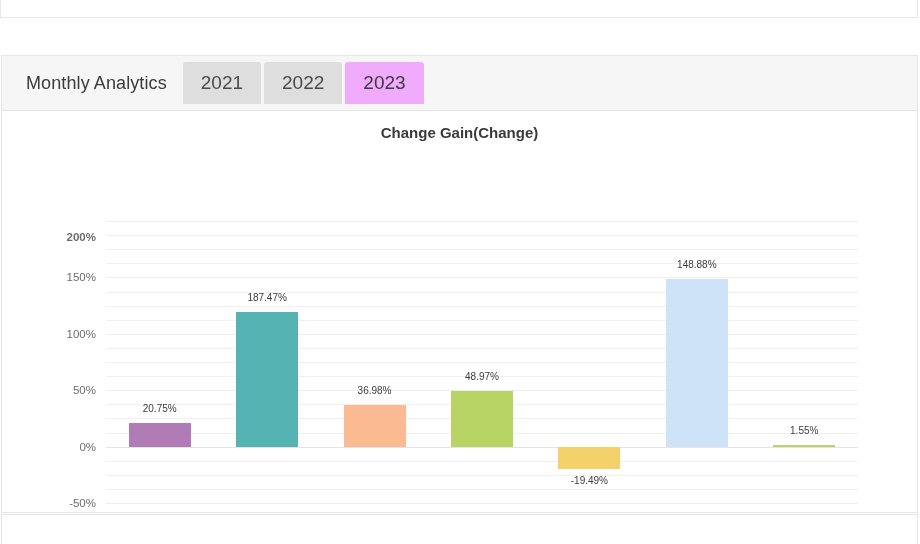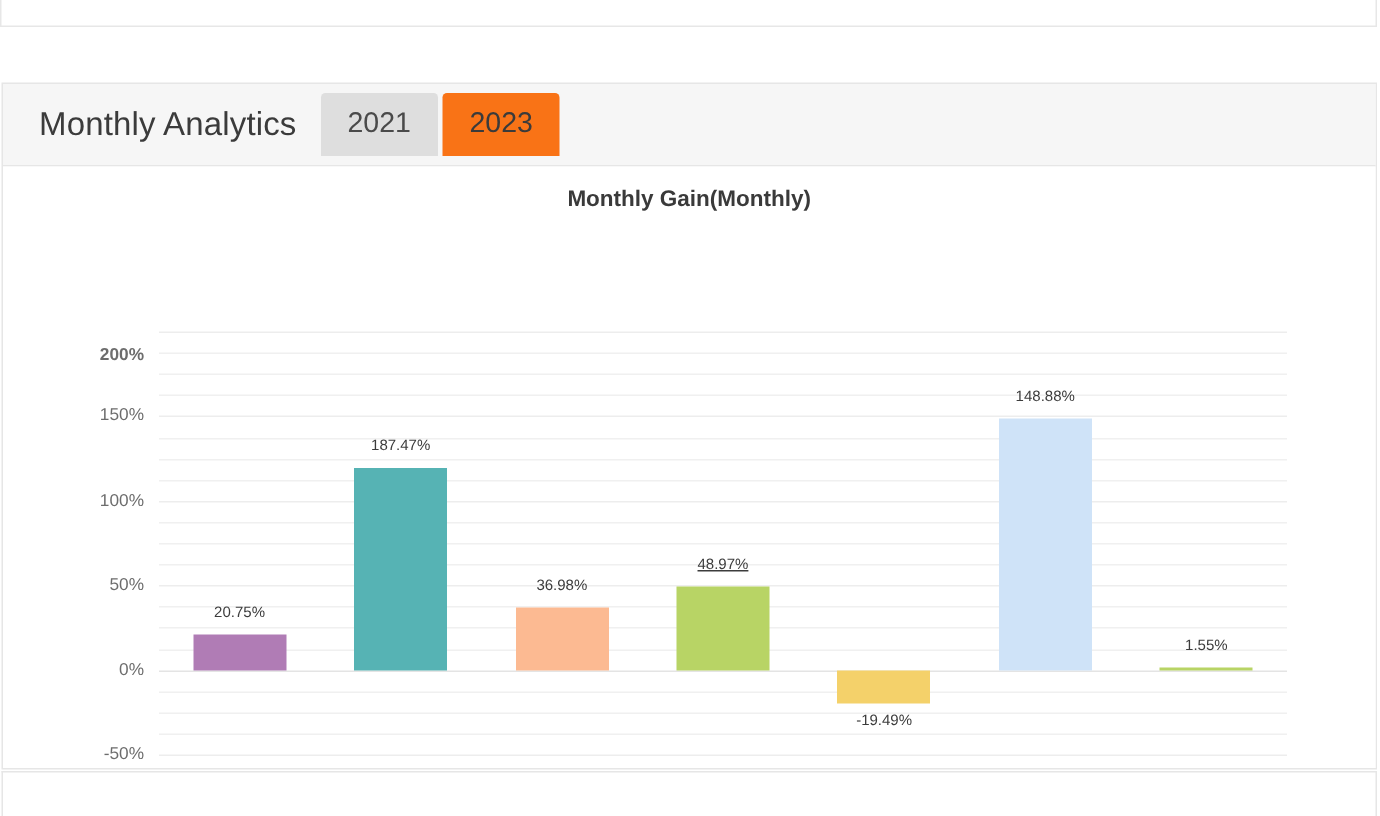--- a/index.html
+++ b/index.html
@@ -47,21 +47,21 @@
     border-bottom: 1px solid #e6e6e6;
     display: flex;
     align-items: stretch;
     padding-left: 8px;
     box-sizing: border-box;
   }
   .card-title {
     display: flex;
     align-items: center;
     padding: 0 16px;
-    font-size: 22px;
+    font-size: 18px;
     color: #3b3b3b;
     letter-spacing: .1px;
     white-space: nowrap;
   }
   .tabs {
     display: flex;
     align-items: stretch;
     padding-top: 6px;
   }
   .tab {
@@ -76,21 +76,21 @@
     border: none;
     border-radius: 3px 3px 0 0;
     cursor: pointer;
     margin-right: 3px;
     margin-bottom: -1px;
     height: calc(100% - 6px);
     box-sizing: border-box;
     font-family: "Liberation Sans", sans-serif;
   }
   .tab.active {
-    background: #f97316;
+    background: #f0abfc;
     color: #3b3b3b;
   }
 
   
   .chart-area {
     position: relative;
     height: calc(100% - 55px);
     background: #ffffff;
   }
   .chart-title {
@@ -183,26 +183,27 @@
 <div class="top-clipped-panel">
   
 </div>
 
 <div class="card">
 
   <div class="card-header">
     <div class="card-title">Monthly Analytics</div>
     <div class="tabs">
       <button class="tab">2021</button>
+      <button class="tab">2022</button>
       <button class="tab active">2023</button>
     </div>
   </div>
 
   <div class="chart-area">
-    <div class="chart-title">Monthly Gain(Monthly)</div>
+    <div class="chart-title">Change Gain(Change)</div>
     <div class="plot">
       <div id="gridlines">
           <div class="gridline major" style="top: 282px;"></div>
           <div class="gridline" style="top: 267.9px;"></div>
           <div class="gridline" style="top: 253.8px;"></div>
           <div class="gridline" style="top: 239.7px;"></div>
           <div class="gridline major zero" style="top: 225.6px;"></div>
           <div class="gridline" style="top: 211.5px;"></div>
           <div class="gridline" style="top: 197.4px;"></div>
           <div class="gridline" style="top: 183.3px;"></div>
@@ -239,21 +240,21 @@
             <div class="bar-label" style="top: 70.522px;">187.47%</div>
             <div class="xtick">Mar 2023</div>
           </div>
           <div class="bar-slot">
             <div class="bar" style="background: rgb(252, 186, 146); top: 183.887px; height: 41.7134px;"></div>
             <div class="bar-label" style="top: 163.887px;">36.98%</div>
             <div class="xtick">Apr 2023</div>
           </div>
           <div class="bar-slot">
             <div class="bar" style="background: rgb(184, 212, 101); top: 170.362px; height: 55.2382px;"></div>
-            <div class="bar-label" style="top: 150.362px; text-decoration: underline;">48.97%</div>
+            <div class="bar-label" style="top: 150.362px;">48.97%</div>
             <div class="xtick">May 2023</div>
           </div>
           <div class="bar-slot">
             <div class="bar" style="background: rgb(244, 209, 106); top: 225.6px; height: 21.9847px;"></div>
             <div class="bar-label" style="top: 253.585px;">-19.49%</div>
             <div class="xtick">Jun 2023</div>
           </div>
           <div class="bar-slot">
             <div class="bar" style="background: rgb(207, 227, 248); top: 57.6634px; height: 167.937px;"></div>
             <div class="bar-label" style="top: 37.6634px;">148.88%</div>

